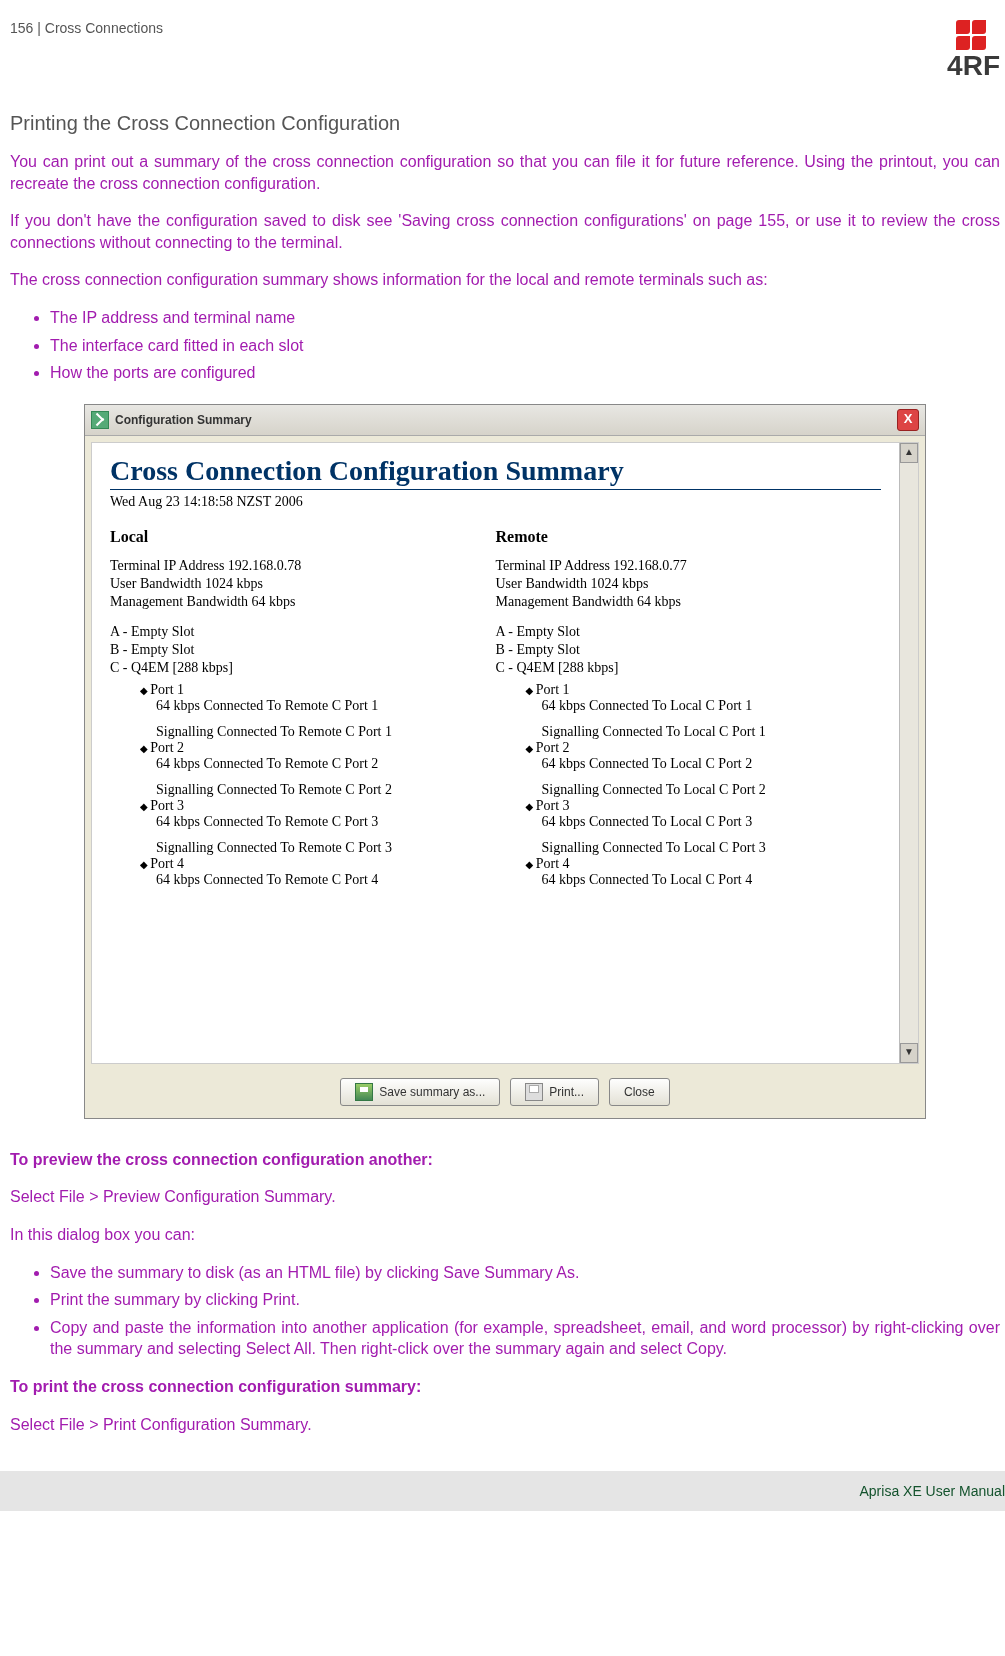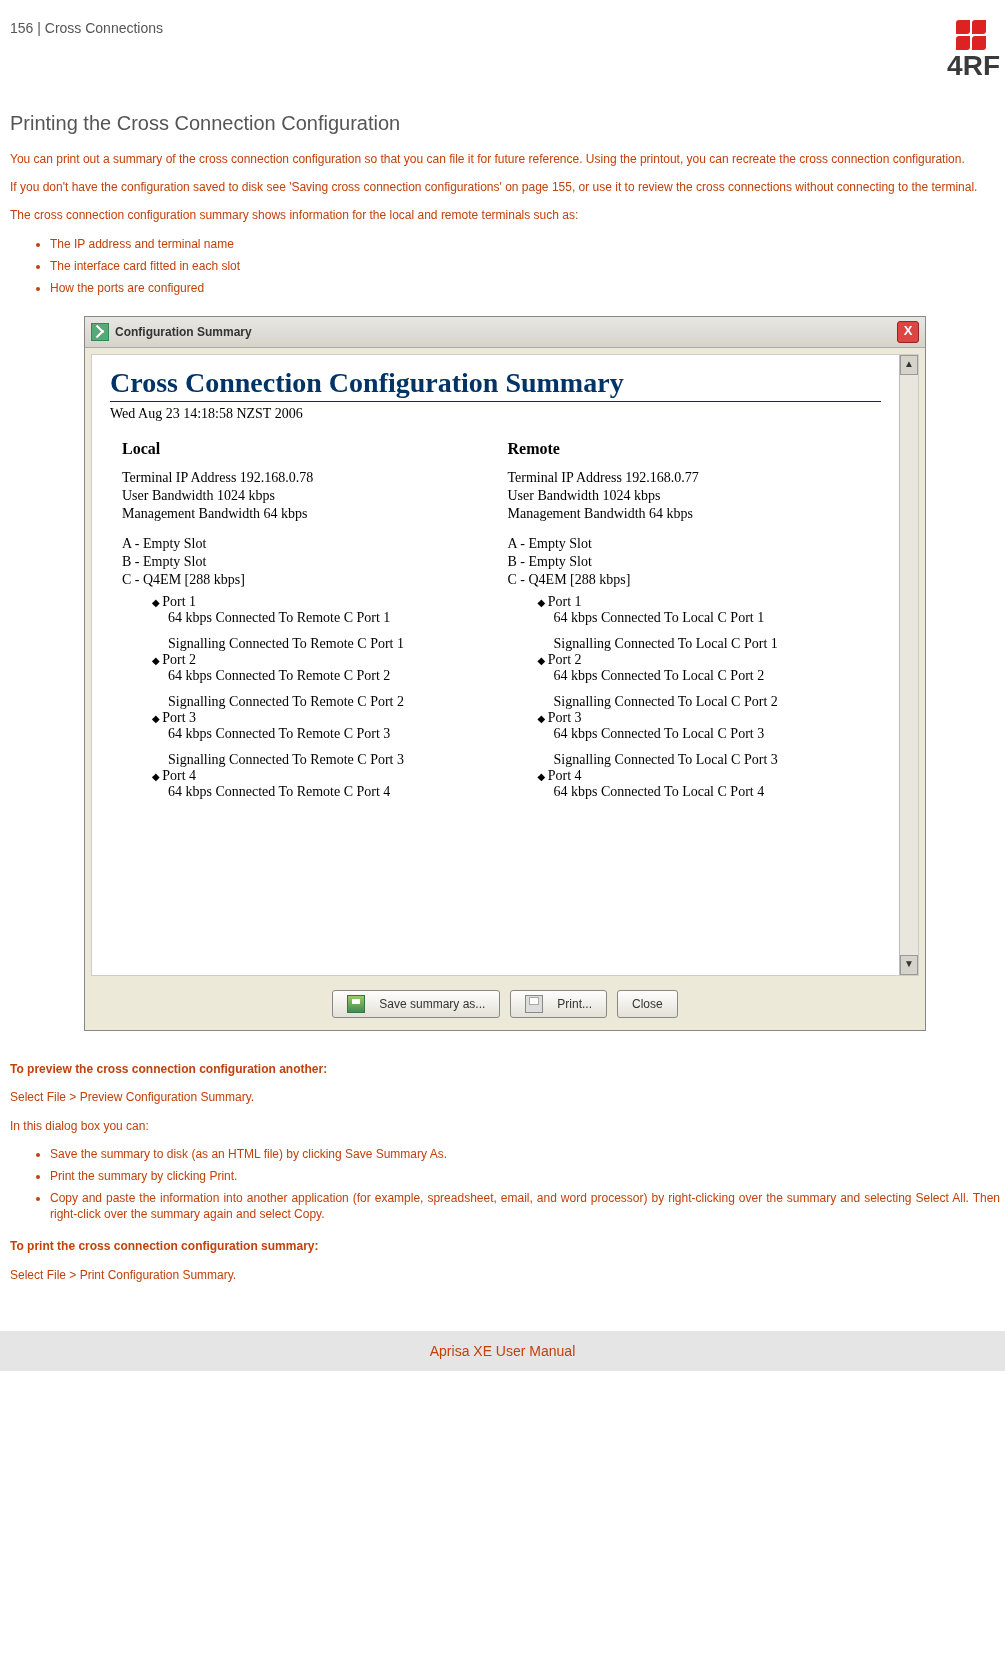--- a/index.html
+++ b/index.html
@@ -44,23 +44,23 @@
     background: #d22;
     border-radius: 3px 0 3px 0;
   }
   h1 {
     font-size: 20px;
     font-weight: normal;
     color: #555;
     margin: 10px 0 16px 0;
   }
   p, li {
-    font-size: 12px;
+    font-size: 16px;
     line-height: 1.35;
-    color: #c2410c;
+    color: #a21caf;
     text-align: justify;
   }
   ul {
     margin: 8px 0 16px 0;
     padding-left: 40px;
   }
   li {
     margin-bottom: 6px;
   }
   .bold {
@@ -147,21 +147,20 @@
     font-family: "Times New Roman", serif;
     font-size: 14px;
     margin: 4px 0 18px 0;
   }
   .cols {
     display: flex;
   }
   .col {
     flex: 1;
     font-size: 14px;
-    margin-left: 12px;
   }
   .col h3 {
     font-family: "Times New Roman", serif;
     font-size: 16px;
     font-weight: bold;
     margin: 0 0 12px 0;
   }
   .col .line {
     margin-bottom: 2px;
   }
@@ -207,36 +206,36 @@
   }
   .dlg-btn {
     background: linear-gradient(#fefefe,#e3e1d5);
     border: 1px solid #888;
     border-radius: 3px;
     padding: 4px 14px;
     font-family: Tahoma, sans-serif;
     font-size: 12px;
     display: flex;
     align-items: center;
-    gap: 14px;
+    gap: 6px;
   }
   .ic {
     width: 16px; height: 16px;
   }
   .ic-save { background: linear-gradient(#9c6,#485); border:1px solid #374; position:relative;}
   .ic-save::after{content:"";position:absolute;left:4px;right:4px;top:3px;height:5px;background:#fff;}
   .ic-print { background:#ddd;border:1px solid #888;position:relative;}
   .ic-print::before{content:"";position:absolute;left:3px;right:3px;top:1px;height:6px;background:#fff;border:1px solid #aaa;}
   .footer {
     background: #e5e5e5;
-    text-align: center;
+    text-align: right;
     padding: 12px 0;
-    margin-top: 48px;
+    margin-top: 36px;
     font-size: 14px;
-    color: #c2410c;
+    color: #14532d;
   }
 </style>
 </head>
 <body>
 
 <div class="page">
   <div class="header">
     <div class="header-left">156  |  Cross Connections</div>
     <div class="logo">
       <div class="logo-shapes">

